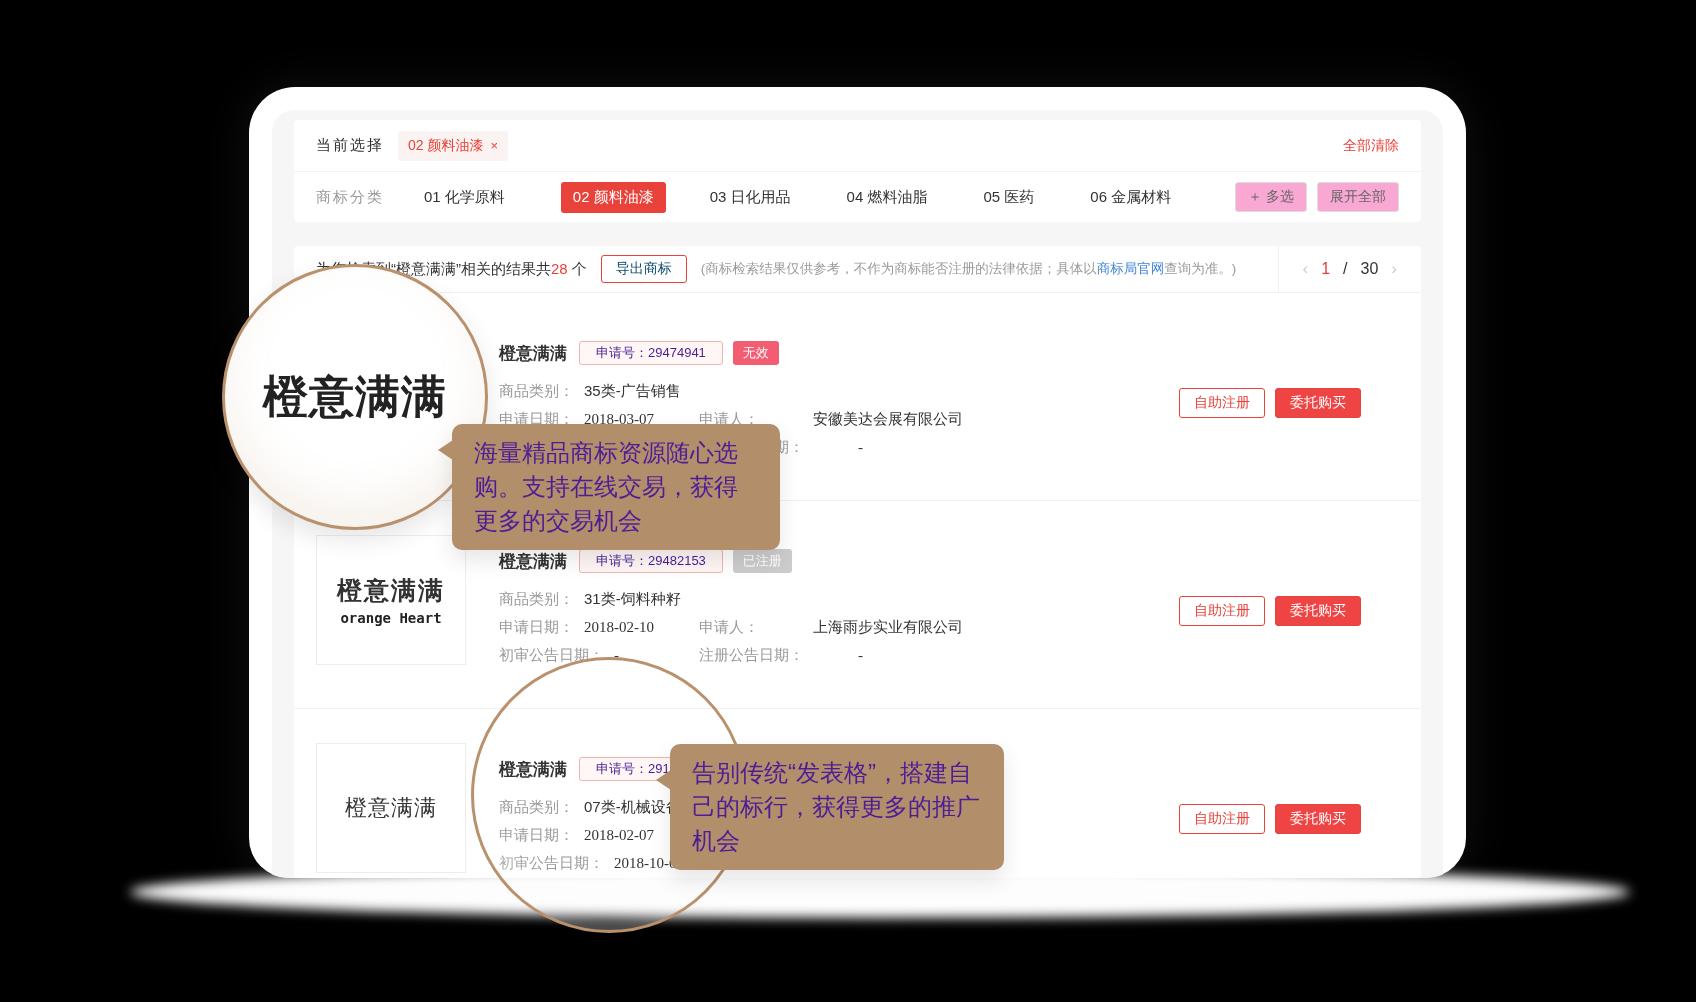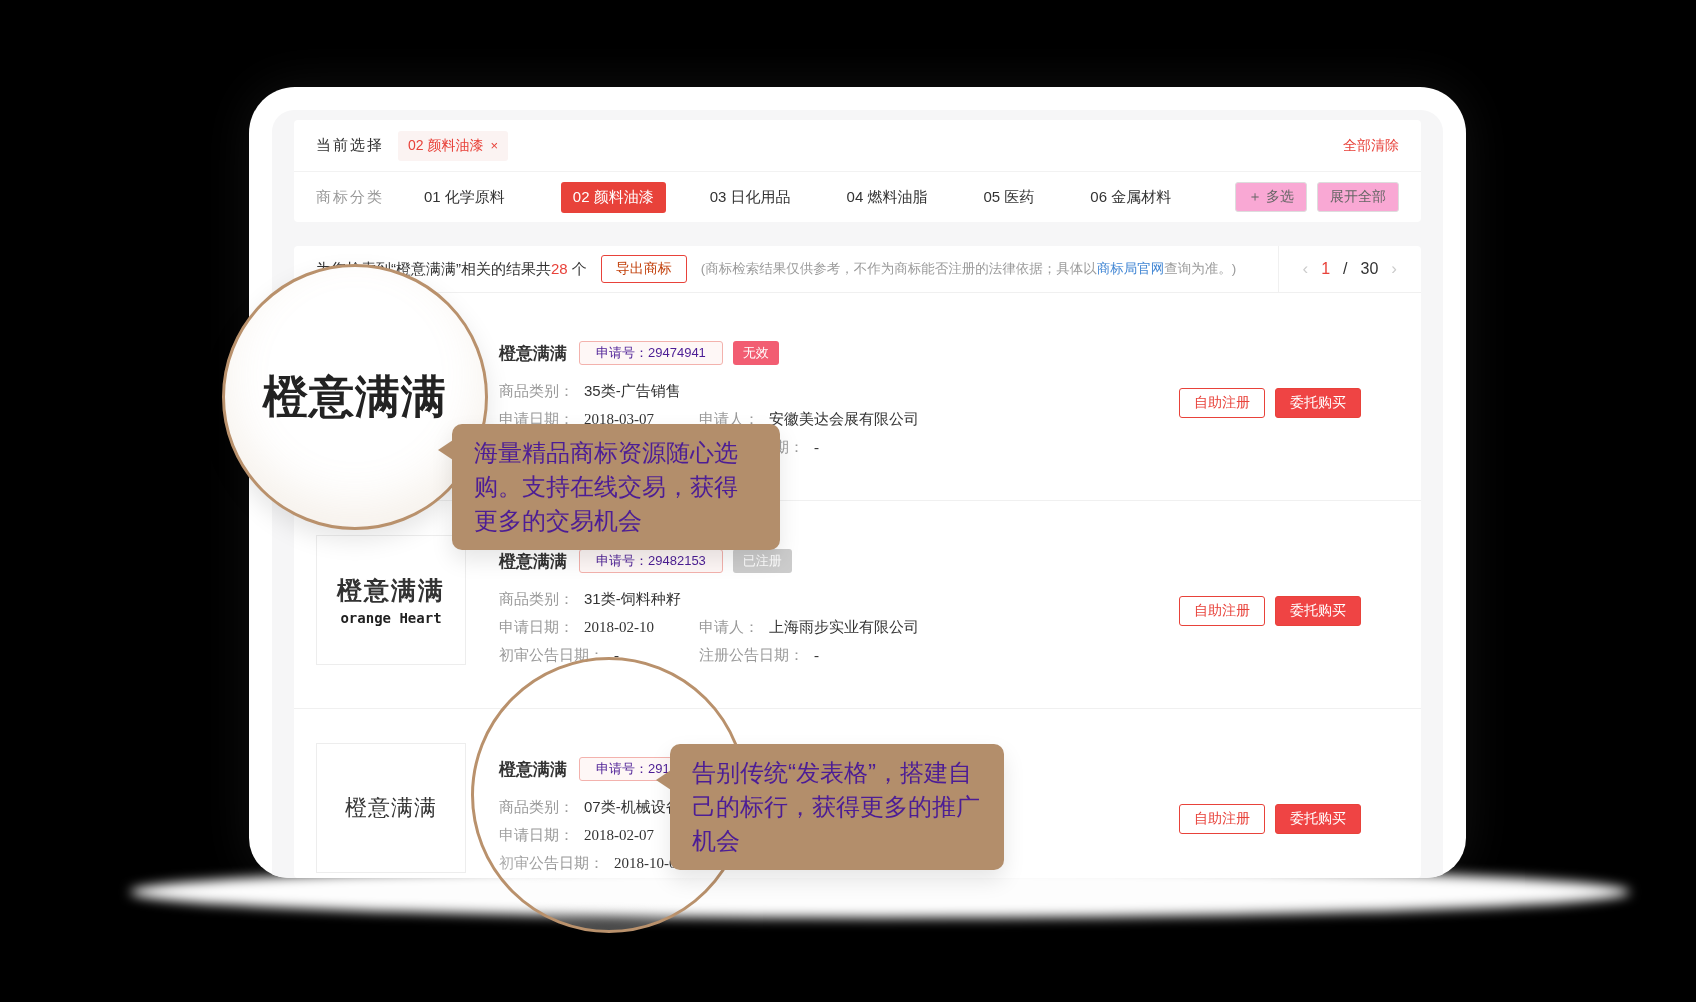--- a/index.html
+++ b/index.html
@@ -33,21 +33,21 @@
   .cat-item{color:#333;margin-right:56px;cursor:pointer;white-space:nowrap;}
   .cat-item.selected{background:#e8423a;color:#fff;padding:6px 12px;border-radius:3px;margin-right:44px;}
   .rb-group{margin-left:auto;display:flex;gap:10px;}
   .ghost-btn{border:1px solid #ddd;background:#f9a8d4;color:#666;font-size:14px;padding:5px 12px;
              border-radius:3px;font-family:inherit;cursor:pointer;white-space:nowrap;}
 
   
   .results-header{height:46px;display:flex;align-items:center;padding-left:22px;border-bottom:1px solid #f0f0f0;}
   .res-text{font-size:15px;color:#333;white-space:nowrap;}
   .res-count{color:#e8423a;}
-  .export-btn{margin:8px 14px;border:1px solid #e8423a;background:#fff;color:#c2410c;font-size:14px;
+  .export-btn{margin:8px 14px;border:1px solid #e8423a;background:#fff;color:#0c4a6e;font-size:14px;
               padding:4px 14px;border-radius:3px;font-family:inherit;cursor:pointer;white-space:nowrap;}
   .disclaimer{font-size:13.5px;color:#9b9b9b;white-space:nowrap;overflow:hidden;}
   .disc-link{color:#4186d4;cursor:pointer;}
   .pager{margin-left:auto;height:100%;border-left:1px solid #f0f0f0;display:flex;align-items:center;
          justify-content:center;gap:13px;padding:0 24px;min-width:72px;}
   .pg-arrow{color:#ccc;font-size:17px;cursor:pointer;}
   .pg-cur{color:#e8423a;font-size:16px;}
   .pg-sep,.pg-total{color:#333;font-size:16px;}
 
   
@@ -64,21 +64,21 @@
   .rtitle{font-size:17px;font-weight:bold;color:#333;}
   .appno{margin-left:12px;font-size:13px;color:#4c1d95;border:1px solid #f3b2ad;background:#fef7f6;
          padding:2px 16px;border-radius:3px;white-space:nowrap;}
   .status{margin-left:10px;font-size:13px;color:#fff;padding:3px 10px;border-radius:3px;white-space:nowrap;}
   .status.invalid{background:#f25d72;}
   .status.registered{background:#ccc;}
   .fline{display:flex;font-size:15px;line-height:20px;}
   .fline.first{margin-top:16px;}
   .fline + .fline{margin-top:8px;}
   .fpair{display:flex;width:200px;flex:none;font-family:Liberation Serif, serif;}
-  .fpair.wide{width:auto;}
+  .fpair.wide{width:auto;gap:44px;}
   .flabel{color:#999;margin-right:10px;white-space:nowrap;}
   .fvalue{color:#333;white-space:nowrap;}
   .actions{position:absolute;right:60px;top:95px;display:flex;gap:10px;}
   .btn{font-size:14px;padding:5px 14px;border-radius:3px;border:1px solid #e8423a;background:#fff;
        color:#e8423a;font-family:inherit;cursor:pointer;white-space:nowrap;}
   .btn.solid{background:#ef4444;color:#fff;}
 
   
   .circle1{position:absolute;left:222px;top:264px;width:260px;height:260px;border-radius:50%;
     background:#fff;border:3px solid #b9916c;z-index:5;display:flex;align-items:center;justify-content:center;

